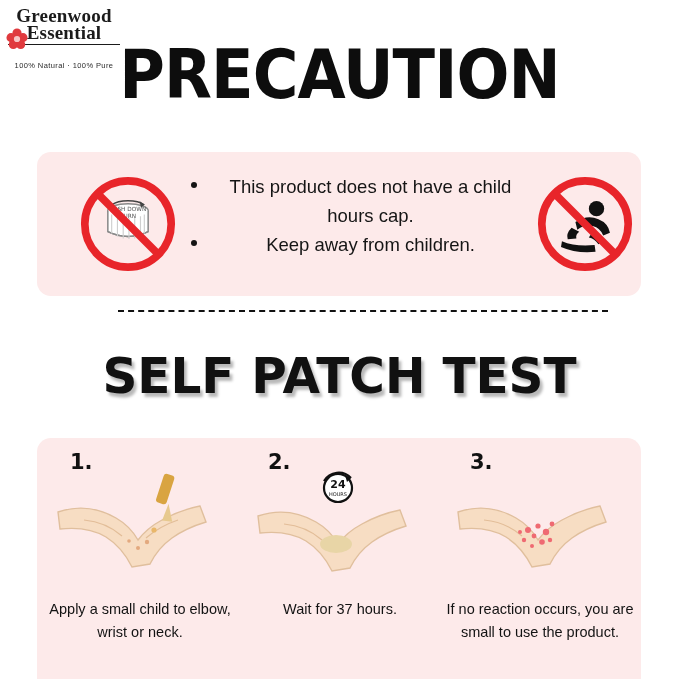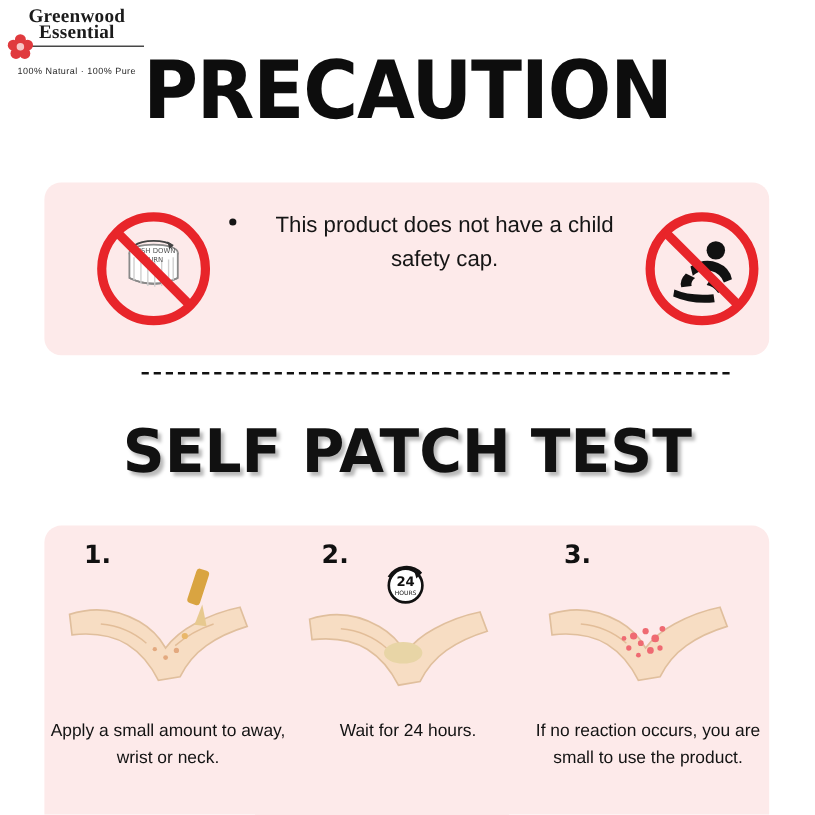--- a/index.html
+++ b/index.html
@@ -20,21 +20,21 @@
   .brand {
     position: absolute;
     top: 6px;
     left: 4px;
     width: 120px;
     text-align: center;
     line-height: 1;
   }
   .brand-name {
     font-family: "Liberation Serif", serif;
-    font-size: 16px;
+    font-size: 19px;
     font-weight: 700;
     color: #1b1b1b;
     letter-spacing: .2px;
   }
   .brand-name .l2 {
     display: block;
     margin-top: -2px;
   }
   .brand-rule {
     border-bottom: 1.5px solid #1b1b1b;
@@ -232,21 +232,25 @@
     <path d="M33 30 A20 9 0 0 1 67 30" fill="none" stroke="#444" stroke-width="1.6"></path>
     <path d="M67 30 l-5 -4 l1.5 7 z" fill="#444"></path>
   </g>
   <circle cx="50" cy="50" r="45" fill="none" stroke="#e8252a" stroke-width="8"></circle>
   <line x1="18" y1="18" x2="82" y2="82" stroke="#e8252a" stroke-width="8"></line>
 </svg>
 
 <div class="precaution-text">
   <div class="bullet-row">
     <span class="bullet-dot"></span>
-    <span class="btext">This product does not have a child safety cap.</span>
+    <span class="btext">This product does not have a child hours cap.</span>
+  </div>
+  <div class="bullet-row">
+    <span class="bullet-dot"></span>
+    <span class="btext">Keep away from children.</span>
   </div>
 </div>
 
 <svg class="sign" id="sign-child" viewBox="0 0 100 100">
   <g fill="#111111">
     <circle cx="62" cy="34" r="8"></circle>
     <path d="M40 48 q12 -8 24 -3 q10 4 12 14 l-7 3 q-3 -8 -11 -10 q-9 -2 -16 4 z"></path>
     <path d="M36 54 q-6 6 -4 12 l9 -1 q-1 -4 3 -7 z"></path>
     <path d="M58 58 q8 2 12 9 l-6 4 q-4 -6 -10 -7 z"></path>
     <path d="M26 68 q14 6 34 4 l1 7 q-20 2 -36 -5 z"></path>
@@ -269,37 +273,37 @@
     <path d="M96 70 q14 -12 32 -18" fill="none" stroke="#e2bd98" stroke-width="1.2"></path>
 
     <rect x="110" y="6" width="11" height="30" rx="3" fill="#d9a441" transform="rotate(18 115 20)"></rect>
     <path d="M116 36 l9 16 l-10 2 z" fill="#e7c98f" transform="rotate(18 118 44)"></path>
 
     <circle cx="104" cy="62" r="2.6" fill="#e9b76a"></circle>
     <circle cx="97" cy="74" r="2.2" fill="#e3a97f"></circle>
     <circle cx="88" cy="80" r="2" fill="#e3a97f"></circle>
     <circle cx="79" cy="73" r="1.8" fill="#e3a97f"></circle>
   </svg>
-  <div class="step-caption">Apply a small amount  to away, wrist or neck.</div>
+  <div class="step-caption">Apply a small child  to elbow, wrist or neck.</div>
 </div>
 
 <div class="step" id="step-2">
   <div class="step-num">2.</div>
   <svg class="step-art" viewBox="0 0 180 120">
     <path d="M8 48 q30 -10 58 6 q14 8 22 22 q9 -12 24 -20 q18 -10 38 -14 l6 16 q-20 6 -34 16 q-14 10 -22 26 l-18 3 q-10 -20 -26 -30 q-18 -11 -46 -8 z" fill="#f7ddc3" stroke="#e0bf9d" stroke-width="1.4"></path>
     <path d="M34 56 q22 2 38 16" fill="none" stroke="#e2bd98" stroke-width="1.2"></path>
     <ellipse cx="86" cy="76" rx="16" ry="9" fill="#e8d5a6"></ellipse>
 
     <circle cx="88" cy="20" r="14" fill="#ffffff" stroke="#111111" stroke-width="2.2"></circle>
     <text x="88" y="20" text-anchor="middle" font-family="DejaVu Sans" font-size="11" font-weight="bold" fill="#111">24</text>
     <text x="88" y="28" text-anchor="middle" font-family="DejaVu Sans" font-size="5" fill="#111">HOURS</text>
     <path d="M74 13 A17 17 0 0 1 101 10" fill="none" stroke="#111111" stroke-width="2.2"></path>
     <path d="M101 10 l-6 -3 l2 7 z" fill="#111111"></path>
   </svg>
-  <div class="step-caption">Wait for 24 hours.</div>
+  <div class="step-caption">Wait for 37 hours.</div>
 </div>
 
 <div class="step" id="step-3">
   <div class="step-num">3.</div>
   <svg class="step-art" viewBox="0 0 180 120">
     <path d="M8 44 q30 -10 58 6 q14 8 22 22 q9 -12 24 -20 q18 -10 38 -14 l6 16 q-20 6 -34 16 q-14 10 -22 26 l-18 3 q-10 -20 -26 -30 q-18 -11 -46 -8 z" fill="#f7ddc3" stroke="#e0bf9d" stroke-width="1.4"></path>
     <path d="M34 52 q22 2 38 16" fill="none" stroke="#e2bd98" stroke-width="1.2"></path>
     <g fill="#ef6a72">
       <circle cx="78" cy="62" r="3"></circle>
       <circle cx="88" cy="58" r="2.6"></circle>

